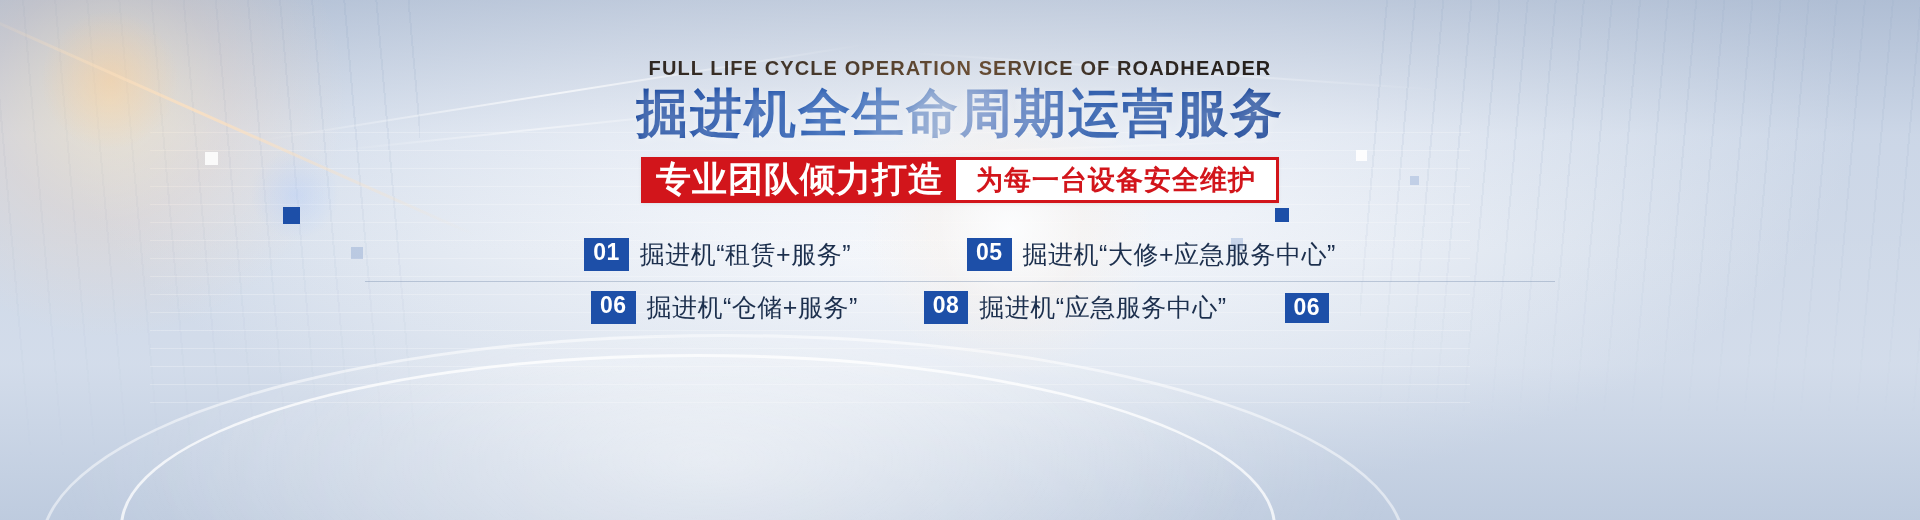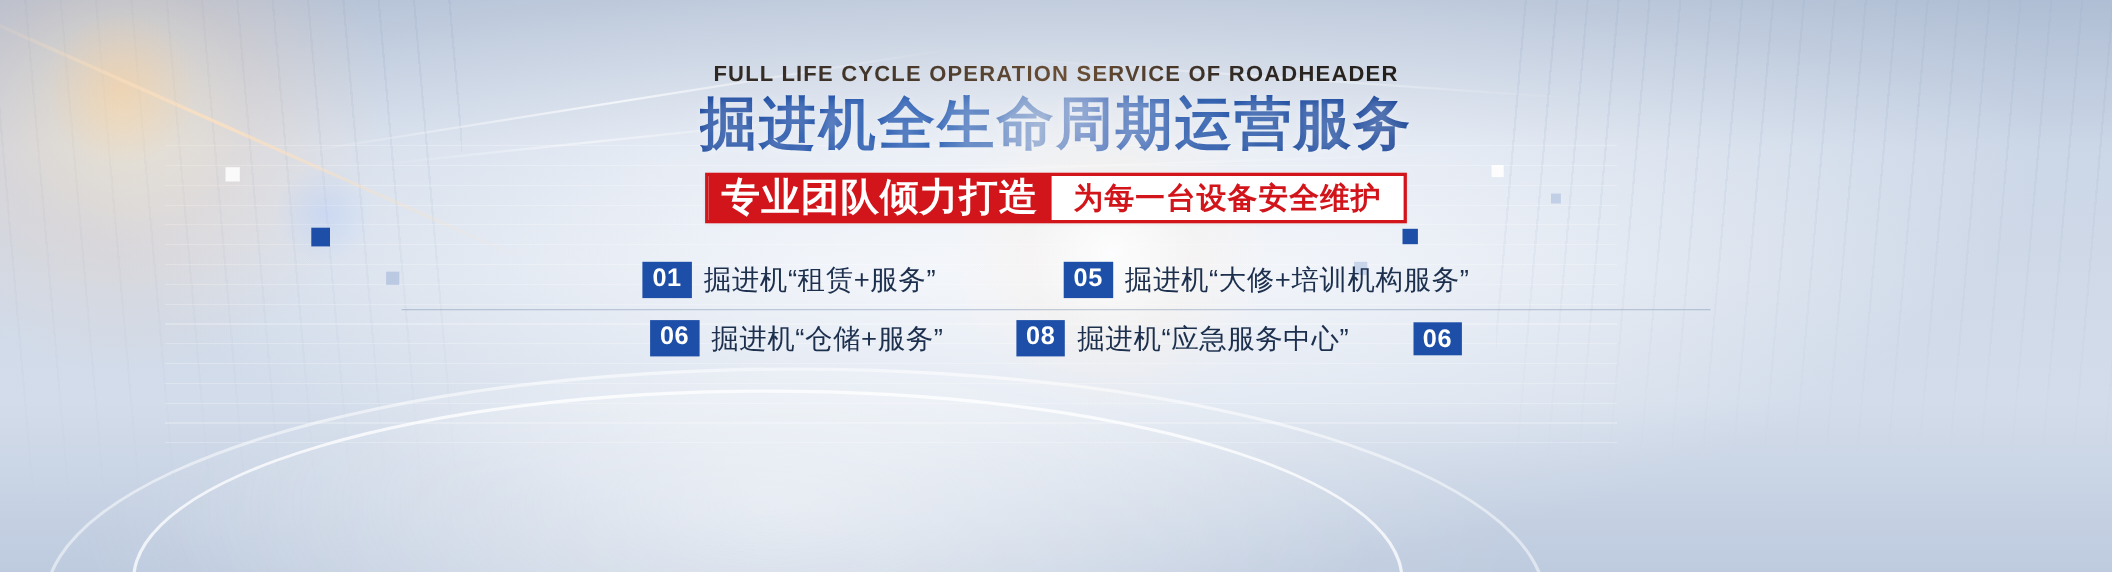--- a/index.html
+++ b/index.html
@@ -330,21 +330,21 @@
 
       <div class="service-row row-1">
         <div class="service-item">
           <span class="num">01</span>
           <span class="txt">掘进机“租赁+服务”</span>
         </div>
         <div class="service-gap-a"></div>
         <div class="service-gap-b"></div>
         <div class="service-item">
           <span class="num">05</span>
-          <span class="txt">掘进机“大修+培训机构服务”</span>
+          <span class="txt">掘进机“大修+应急服务中心”</span>
         </div>
       </div>
 
       <div class="service-row row-2">
         <div class="service-item">
           <span class="num">06</span>
           <span class="txt">掘进机“仓储+服务”</span>
         </div>
         <div class="service-gap-c"></div>
         <div class="service-item">

